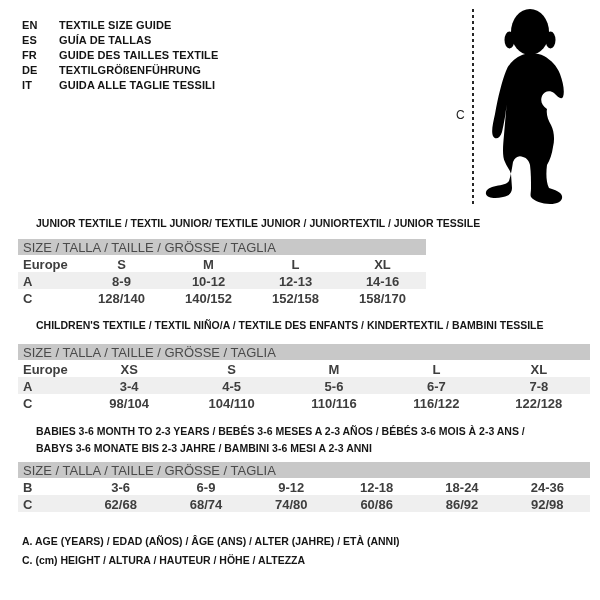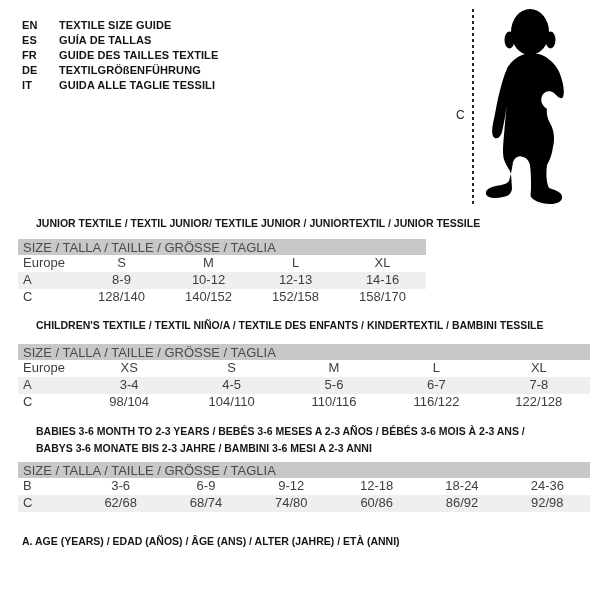--- a/index.html
+++ b/index.html
@@ -41,21 +41,21 @@
     font-size: 10.5px;
     font-weight: bold;
     color: #161616;
     white-space: nowrap;
   }
   .title-multiline { line-height: 17px; }
   
   .size-table { position: absolute; left: 18px; color: #3e3e3e; font-size: 13px; }
   .bar { height: 16px; background: #c8c8c8; display: flex; align-items: center; }
   .bar span { padding-left: 5px; color: #4a4a4a; white-space: nowrap; }
-  .trow { display: flex; height: 17px; align-items: flex-start; }
+  .trow { display: flex; height: 17px; align-items: flex-end; font-weight: bold; }
   .shaded { background: #efefef; }
   .tlabel { width: 60px; padding-left: 5px; }
   .tcell { flex: 1; text-align: center; }
   
   .notes { position: absolute; left: 22px; top: 532px; }
   .note-line {
     font-weight: bold;
     font-size: 10.5px;
     color: #161616;
     line-height: 19px;
@@ -214,15 +214,16 @@
       <span class="tcell">68/74</span>
       <span class="tcell">74/80</span>
       <span class="tcell">60/86</span>
       <span class="tcell">86/92</span>
       <span class="tcell">92/98</span>
     </div>
   </div>
 
   <div class="notes">
     <div class="note-line">A. AGE (YEARS) / EDAD (AÑOS) / ÂGE (ANS) / ALTER (JAHRE) / ETÀ (ANNI)</div>
+    <div class="note-line">C. (cm) HEIGHT / ALTURA / HAUTEUR / HÖHE / ALTEZZA</div>
   </div>
 
 </div>
 
 </body></html>

